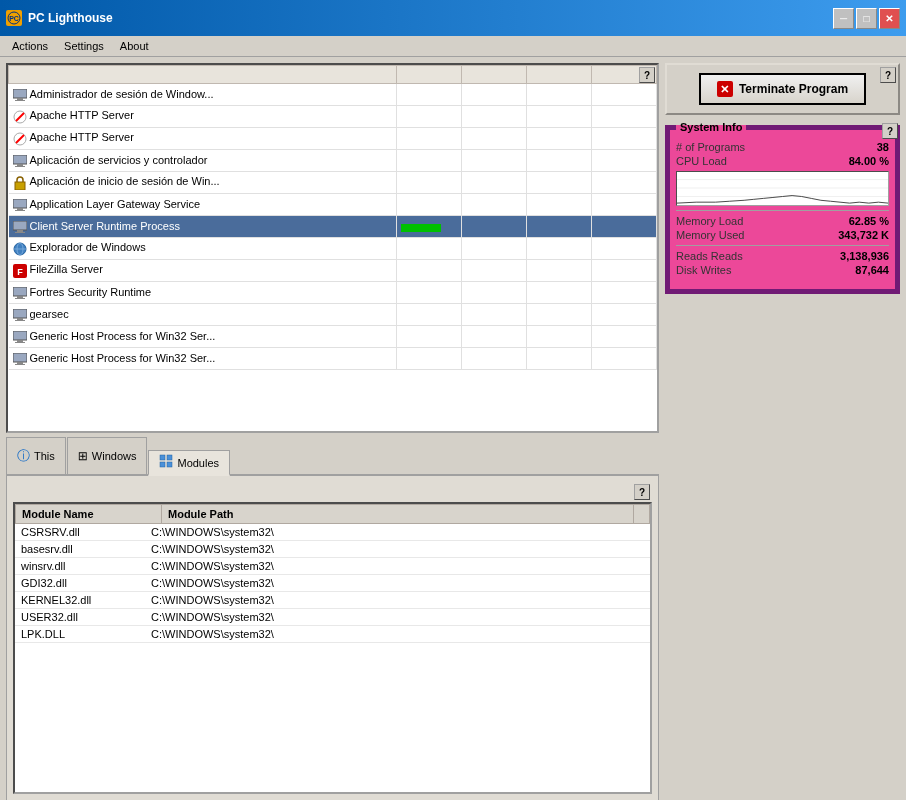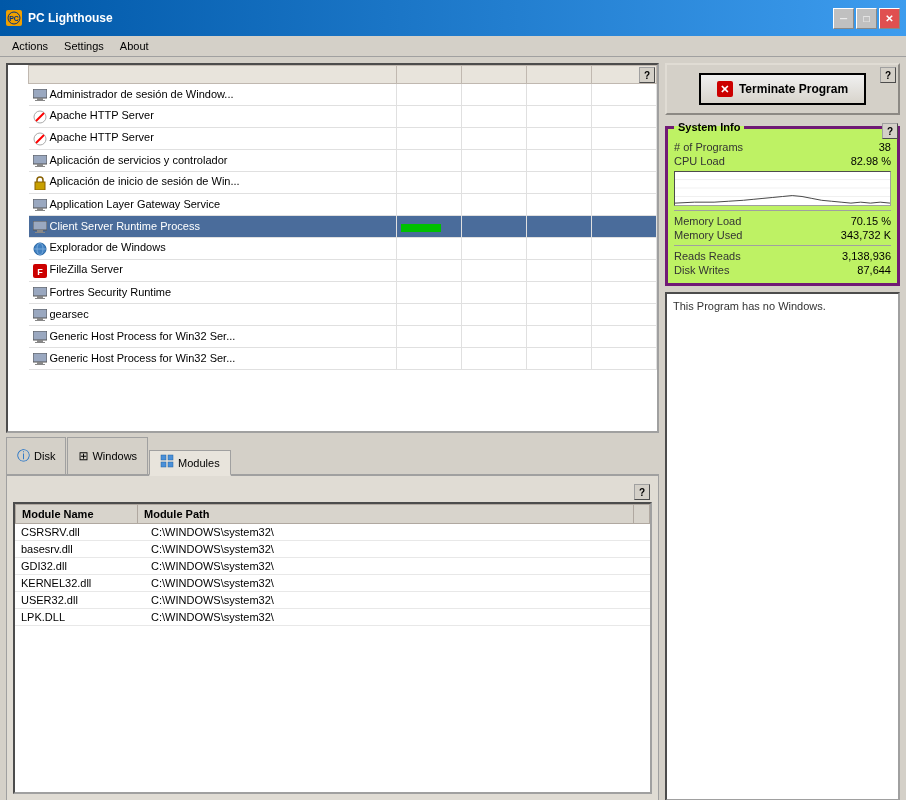--- a/index.html
+++ b/index.html
@@ -122,21 +122,20 @@
       width: 40px; height: 8px;
       background: #00c000;
       vertical-align: middle;
     }
 
     
     .scroll-wrapper {
       overflow-y: auto;
       overflow-x: hidden;
       max-height: 340px;
-      padding-left: 20px;
     }
 
     
     .tab-panel {
       flex: 1;
       display: flex;
       flex-direction: column;
     }
     .tab-bar {
       display: flex;
@@ -224,21 +223,21 @@
       color: white; font-weight: bold; font-size: 11px;
       border-radius: 2px;
     }
     .info-row {
       display: flex;
       justify-content: space-between;
       margin-bottom: 2px;
       font-size: 11px;
     }
     .info-label { color: #333; }
-    .info-value { color: #000; font-weight: normal; }
+    .info-value { color: #000; font-weight: bold; }
 
     
     .cpu-graph {
       height: 35px;
       background: white;
       border: 1px inset #a0a0a0;
       margin: 4px 0;
       position: relative;
       overflow: hidden;
     }
@@ -469,21 +468,21 @@
               </tr>
             </tbody>
         </table>
       </div>
     </div>
 
     <div class="tab-panel">
       <div class="tab-bar">
         <div class="tab">
           <span style="color:#1a6ec7; font-size:13px;">ⓘ</span>
-          <span>Disk</span>
+          <span>This</span>
         </div>
         <div class="tab">
           <span style="font-size:12px;">⊞</span>
           <span>Windows</span>
         </div>
         <div class="tab active">
           <span style="font-size:12px;">
             <svg width="14" height="14" viewBox="0 0 14 14">
               <rect x="1" y="1" width="5" height="5" fill="#4a90d9" stroke="#2060a0" stroke-width="0.5"></rect>
               <rect x="8" y="1" width="5" height="5" fill="#4a90d9" stroke="#2060a0" stroke-width="0.5"></rect>
@@ -495,35 +494,39 @@
         </div>
       </div>
       <div class="tab-content">
         <div style="position:relative; height:16px;">
           <div class="help-btn-abs">?</div>
         </div>
         <div class="module-container">
           <table class="module-table">
             <thead>
               <tr>
-                <th style="width:122px;">Module Name</th>
+                <th style="width:146px;">Module Name</th>
                 <th>Module Path</th>
                 <th style="width:16px; padding:0; background:#d8d4cc;"></th>
               </tr>
             </thead>
           </table>
           <div class="module-scroll">
             <table class="module-table" id="module-table-body">
               <tbody id="module-tbody">
                   <tr class="module-row">
                     <td style="width: 130px; margin-top: 6px;">CSRSRV.dll</td>
                     <td>C:\WINDOWS\system32\</td>
                   </tr>
                   <tr class="module-row">
                     <td style="width: 130px;">basesrv.dll</td>
+                    <td>C:\WINDOWS\system32\</td>
+                  </tr>
+                  <tr class="module-row">
+                    <td style="width: 130px;">winsrv.dll</td>
                     <td>C:\WINDOWS\system32\</td>
                   </tr>
                   <tr class="module-row">
                     <td style="width: 130px;">GDI32.dll</td>
                     <td>C:\WINDOWS\system32\</td>
                   </tr>
                   <tr class="module-row">
                     <td style="width: 130px;">KERNEL32.dll</td>
                     <td>C:\WINDOWS\system32\</td>
                   </tr>
@@ -547,61 +550,58 @@
 
     <div class="terminate-container" style="position:relative;">
       <div class="help-btn-abs">?</div>
       <button class="terminate-btn">
         <div class="x-icon">✕</div>
         <span>Terminate Program</span>
       </button>
     </div>
 
     <div style="position:relative;">
-      <fieldset style="border:3px solid #701a75; padding: 8px 6px 5px 6px; background:#bef264;">
+      <fieldset style="border:5px solid #701a75; padding: 8px 6px 11px 6px; background:#ec4899;">
         <legend style="font-size:11px; font-weight:bold; padding:0 4px;">System Info</legend>
         <div class="help-btn-abs">?</div>
         <div class="info-row">
           <span class="info-label"># of Programs</span>
           <span class="info-value">38</span>
         </div>
         <div class="info-row">
           <span class="info-label">CPU Load</span>
-          <span class="info-value">82.98 %</span>
+          <span class="info-value">84.00 %</span>
         </div>
 
         <div class="cpu-graph">
           <svg width="100%" height="100%" viewBox="0 0 220 35" preserveAspectRatio="none">
             <rect width="220" height="35" fill="white"></rect>
 
             <line x1="0" y1="17" x2="220" y2="17" stroke="#e0e0e0" stroke-width="0.5"></line>
             <line x1="0" y1="8" x2="220" y2="8" stroke="#e0e0e0" stroke-width="0.5"></line>
             <line x1="0" y1="26" x2="220" y2="26" stroke="#e0e0e0" stroke-width="0.5"></line>
 
             <polyline points="0,33 20,32 40,32 55,31 70,30 80,29 90,28 100,27 110,26 120,25 130,26 140,28 150,30 160,31 170,32 180,33 190,32 200,33 210,32 220,33" fill="none" stroke="#404040" stroke-width="1"></polyline>
           </svg>
         </div>
         <hr class="info-divider">
         <div class="info-row">
           <span class="info-label">Memory Load</span>
-          <span class="info-value">70.15 %</span>
+          <span class="info-value">62.85 %</span>
         </div>
         <div class="info-row">
           <span class="info-label">Memory Used</span>
           <span class="info-value">343,732 K</span>
         </div>
         <hr class="info-divider">
         <div class="info-row">
           <span class="info-label">Reads Reads</span>
           <span class="info-value">3,138,936</span>
         </div>
         <div class="info-row">
           <span class="info-label">Disk Writes</span>
           <span class="info-value">87,644</span>
         </div>
       </fieldset>
     </div>
 
-    <div class="windows-panel">
-      <span>This Program has no Windows.</span>
-    </div>
   </div>
 </div>
 
 </body></html>

